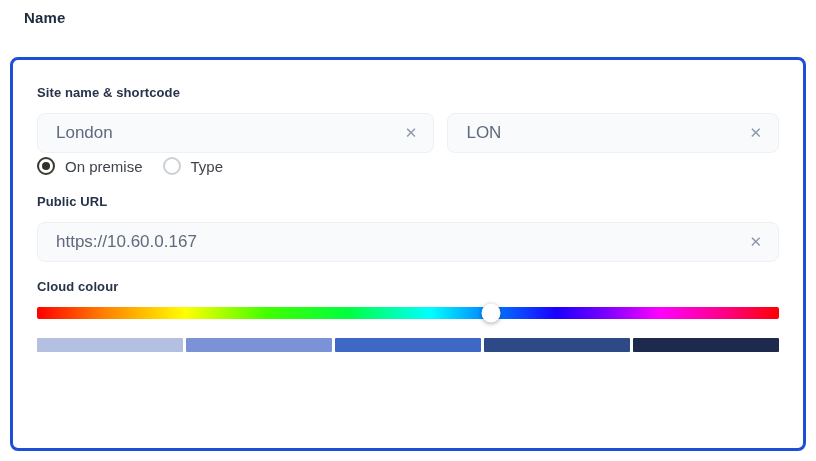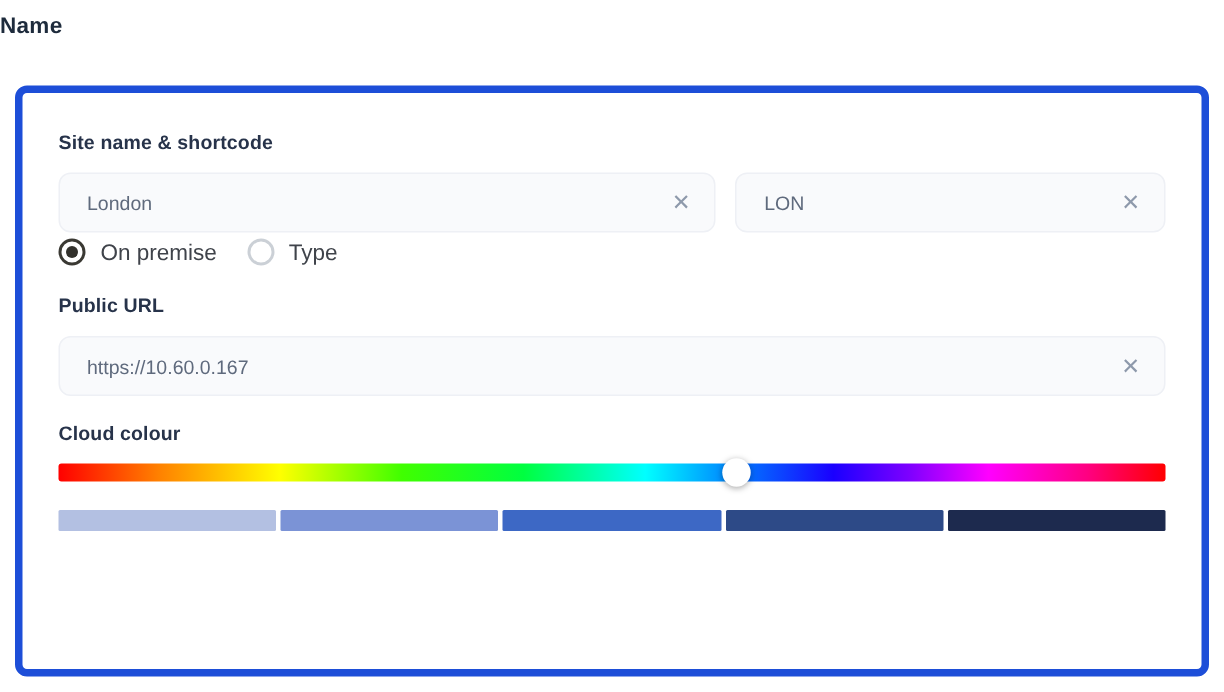--- a/index.html
+++ b/index.html
@@ -1,26 +1,26 @@
 <!DOCTYPE html>
 <html><head>
 <meta charset="utf-8">
 <style>
   * { box-sizing: border-box; margin: 0; padding: 0; }
   html, body { width: 816px; height: 461px; background: #ffffff; overflow: hidden; }
   body { font-family: "Liberation Sans", sans-serif; position: relative; }
 
   .page-title {
-    position: absolute; top: 9px; left: 0;
+    position: absolute; top: 9px; left: 24px;
     font-size: 15px; font-weight: bold; color: #1e2b3c; letter-spacing: .2px;
   }
 
   .card {
     position: absolute; left: 10px; top: 57px; width: 796px; height: 394px;
-    background: #ffffff; border: 5px solid #1d4ed8; border-radius: 8px;
+    background: #ffffff; border: 3px solid #1d4ed8; border-radius: 8px;
     padding: 0 24px;
   }
 
   .section-label {
     font-size: 13px; line-height: 14px; font-weight: bold; color: #27334a;
     letter-spacing: .1px;
   }
   .lbl-1 { margin-top: 26px; }
   .lbl-2 { margin-top: 18px; }
   .lbl-3 { margin-top: 19px; }
@@ -28,21 +28,21 @@
 
   .inputs-row { display: flex; gap: 13px; margin-top: 13px; }
   .field {
     position: relative; height: 40px; background: #f9fafc;
     border: 1px solid #eef0f5; border-radius: 8px;
     display: flex; align-items: center;
   }
   .field input {
     flex: 1; height: 100%; border: none; outline: none; background: transparent;
     padding: 0 8px 0 18px; font-family: "Liberation Sans", sans-serif;
-    font-size: 13px; color: #5f6a7d;
+    font-size: 17px; color: #5f6a7d;
   }
   .field-name { flex: 2; }
   .field-code { flex: 1; gap: 48px; }
   .field-url  { margin-top: 13px; }
   .clear-btn {
     border: none; background: transparent; cursor: pointer;
     color: #8e99ab; font-size: 15px; line-height: 1; padding: 0 16px 0 6px;
     font-family: "DejaVu Sans", sans-serif;
   }
 

